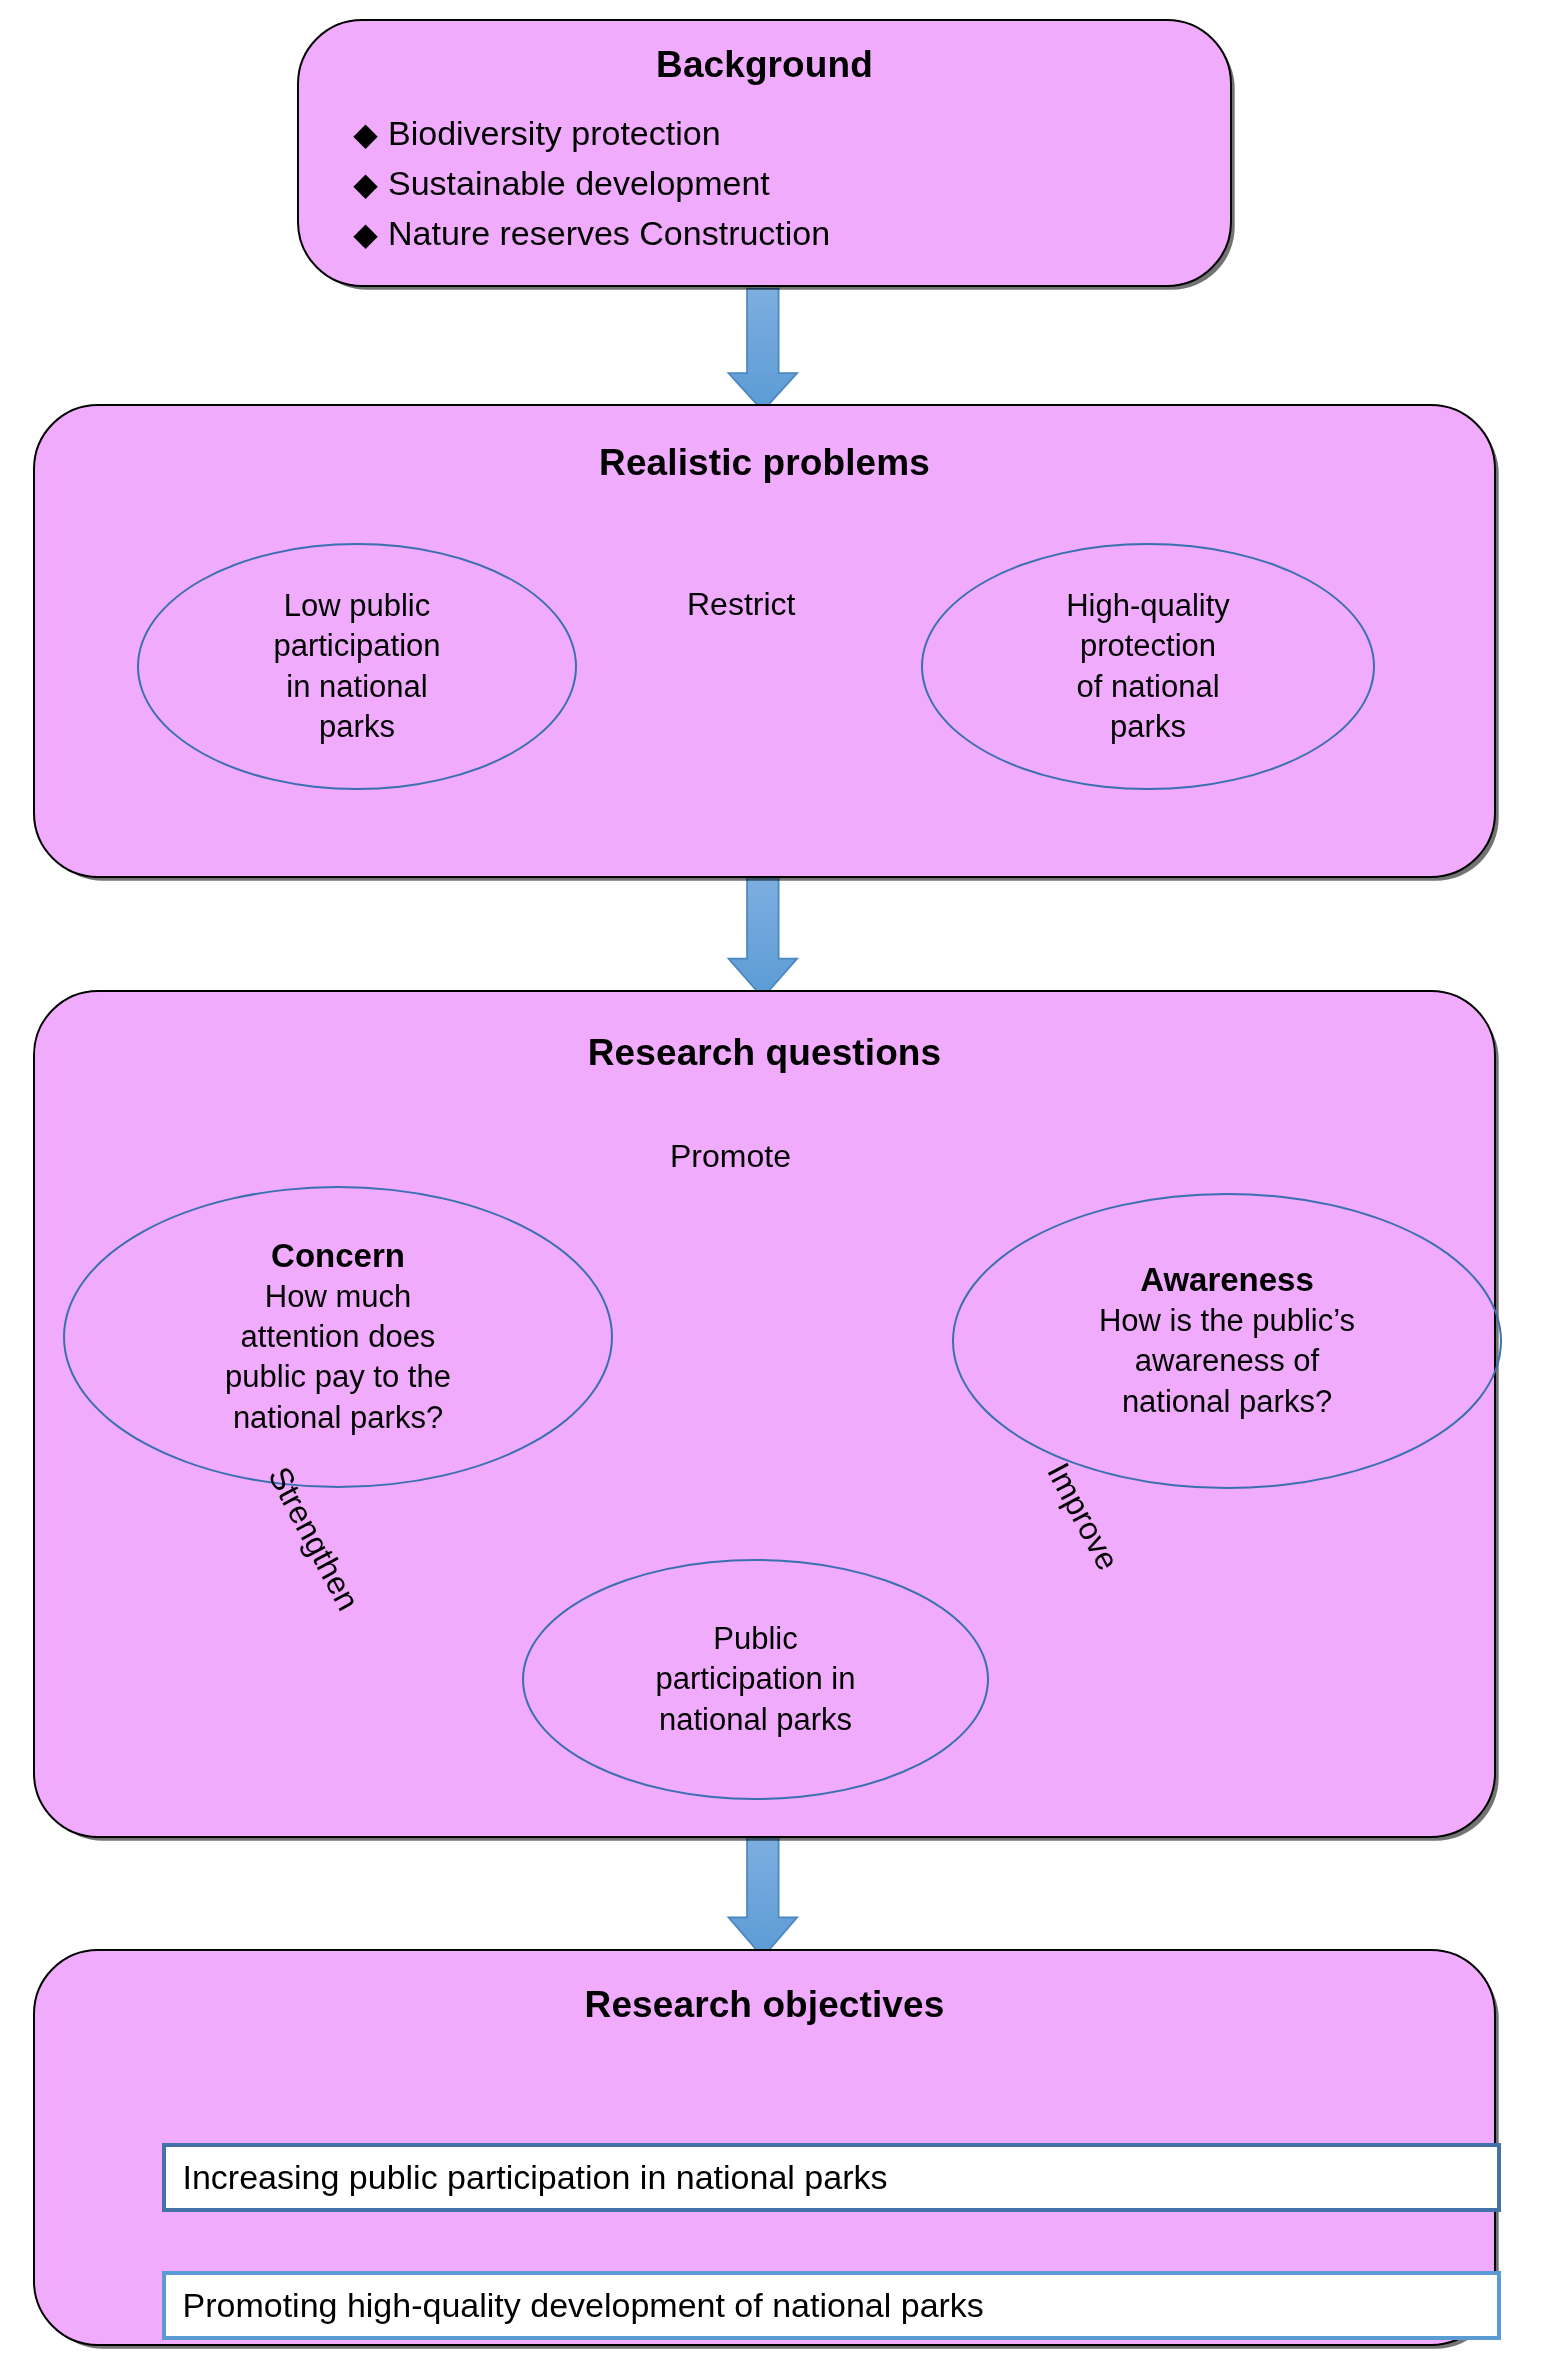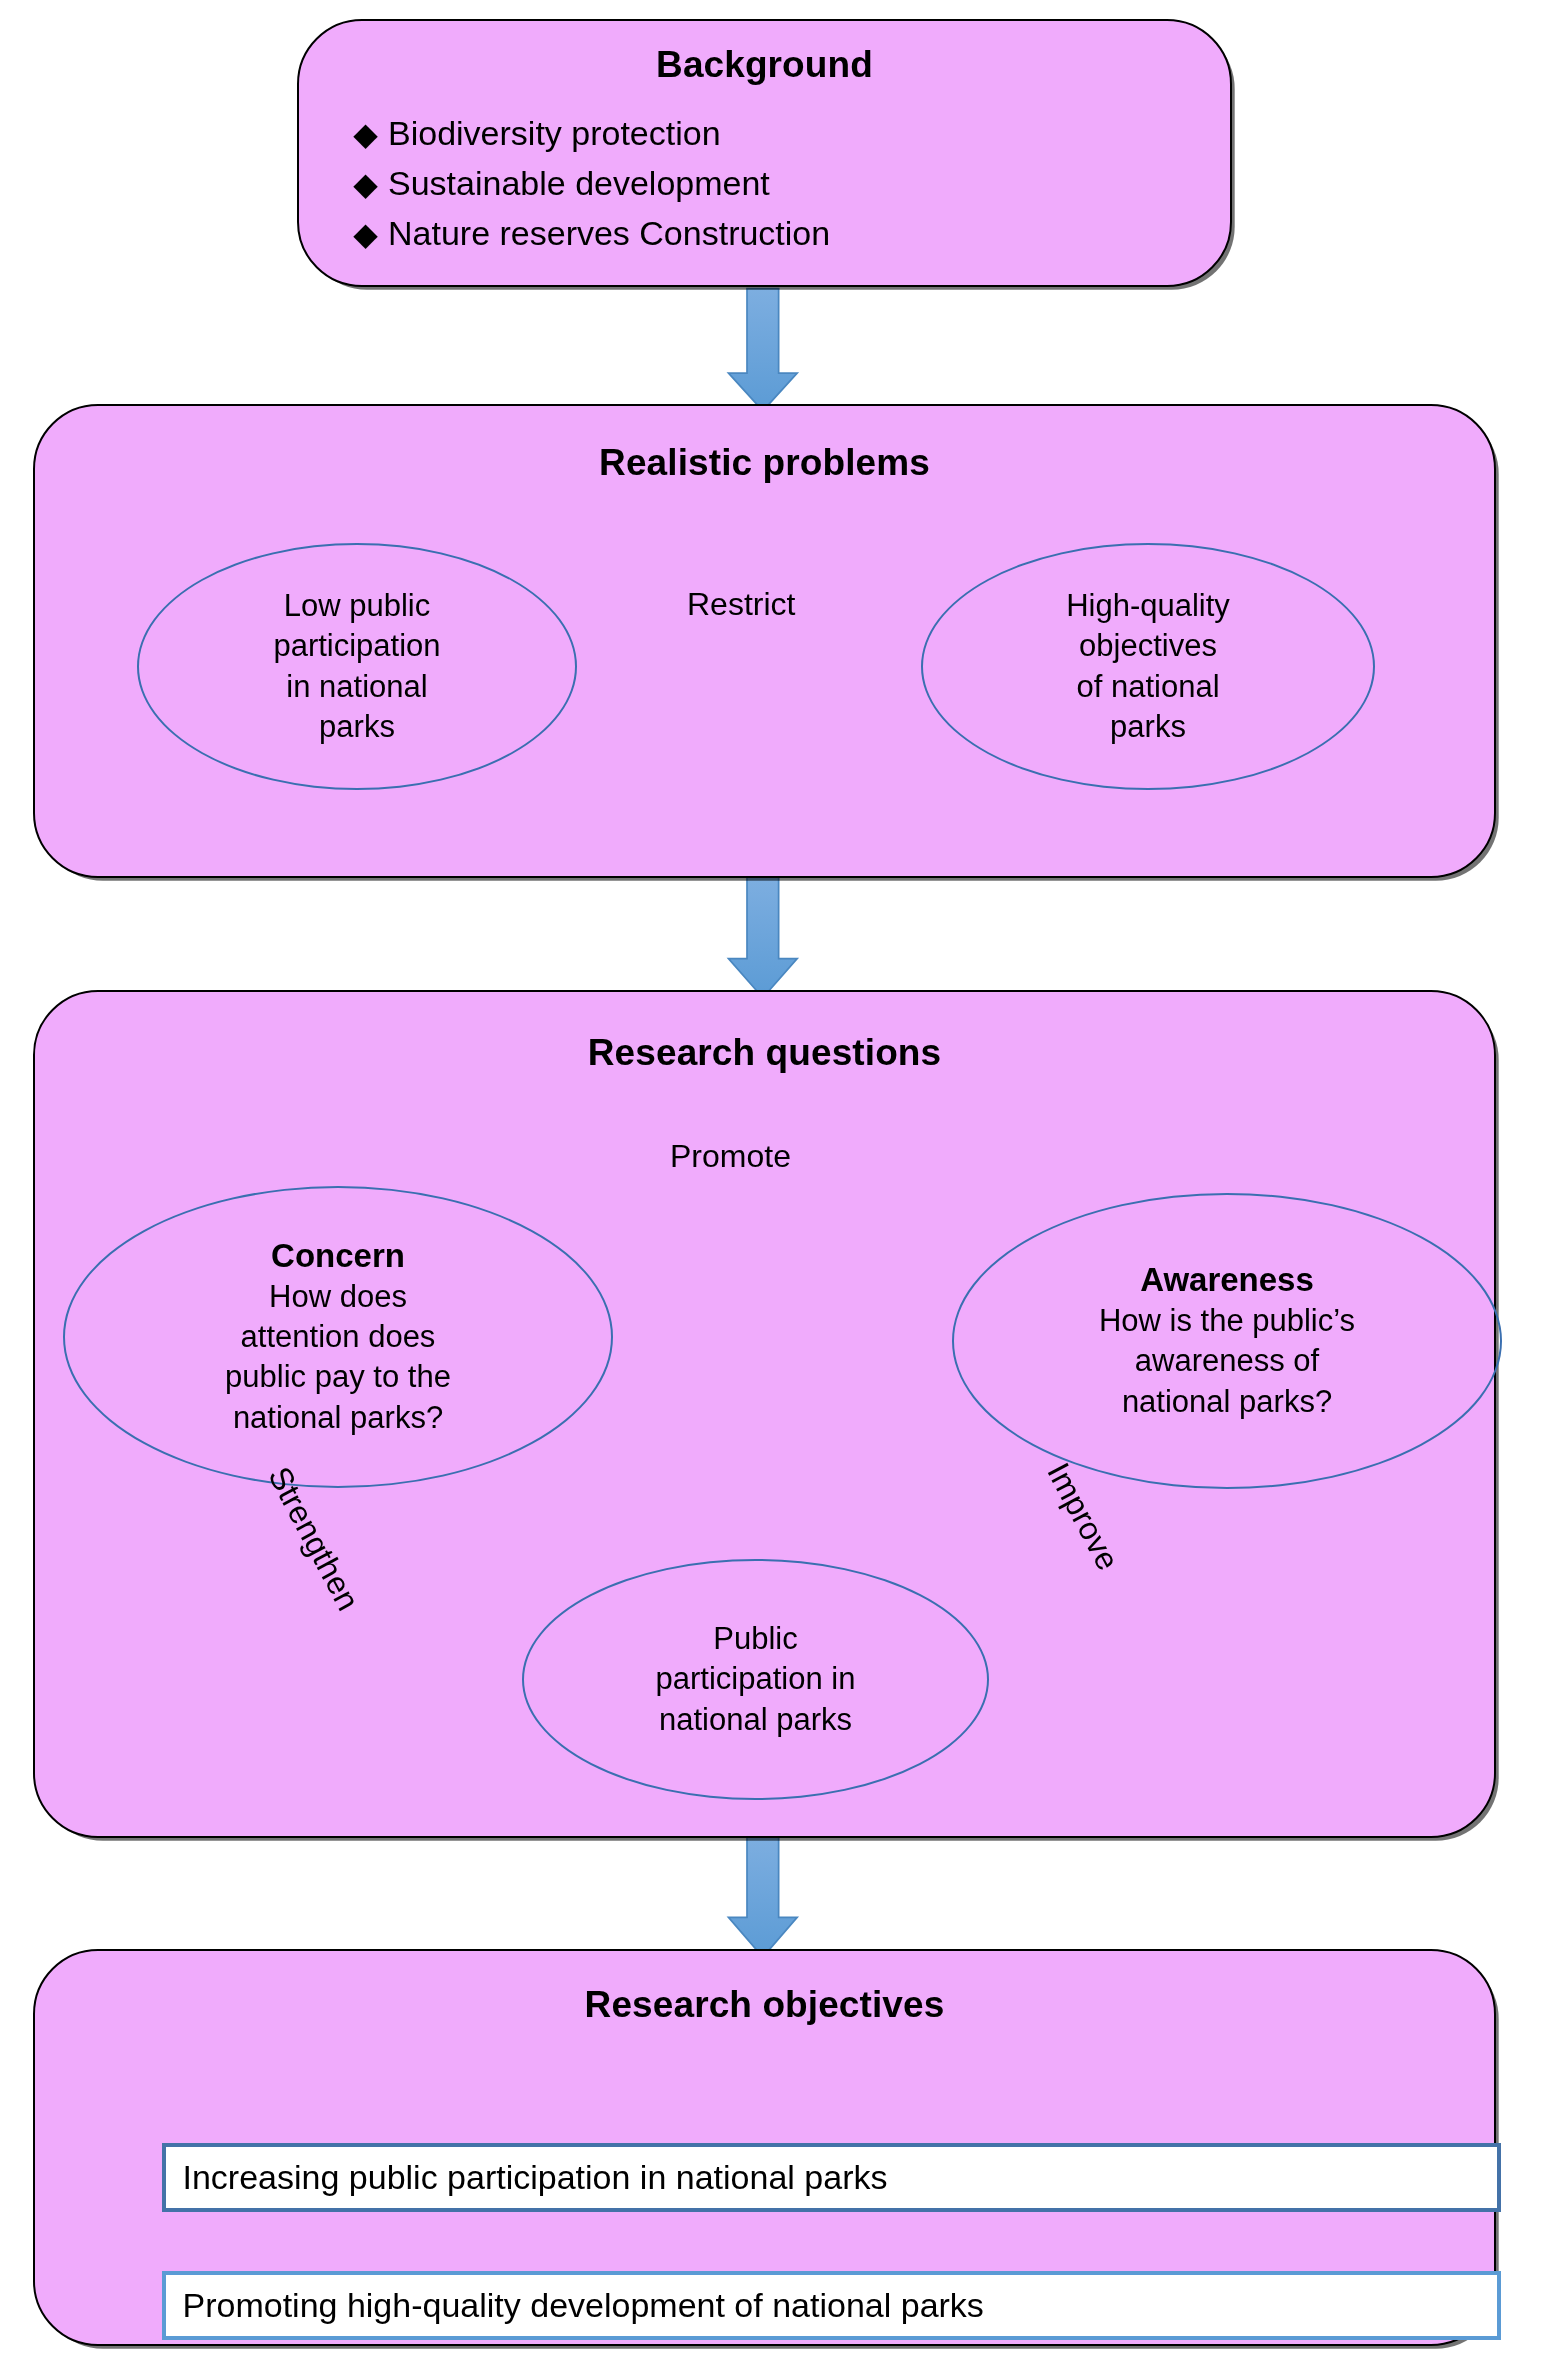--- a/index.html
+++ b/index.html
@@ -221,32 +221,32 @@
     <div class="line">Low public</div>
     <div class="line">participation</div>
     <div class="line">in national</div>
     <div class="line">parks</div>
   </div>
 
   <div class="edge-label" style="left:687px; top:586px;">Restrict</div>
 
   <div class="node ellipse" style="left:921px; top:543px; width:454px; height:247px;">
     <div class="line">High-quality</div>
-    <div class="line">objectives</div>
+    <div class="line">protection</div>
     <div class="line">of national</div>
     <div class="line">parks</div>
   </div>
 
   <div class="node panel" style="left:33px; top:990px; width:1463px; height:848px;">
     <div class="panel-title" style="top:40px; font-size:37px;">Research questions</div>
   </div>
 
   <div class="node ellipse" style="left:63px; top:1186px; width:550px; height:302px;">
     <div class="head">Concern</div>
-    <div class="line">How does</div>
+    <div class="line">How much</div>
     <div class="line">attention does</div>
     <div class="line">public pay to the</div>
     <div class="line">national parks?</div>
   </div>
 
   <div class="node ellipse" style="left:952px; top:1193px; width:550px; height:296px;">
     <div class="head">Awareness</div>
     <div class="line">How is the public’s</div>
     <div class="line">awareness of</div>
     <div class="line">national parks?</div>

